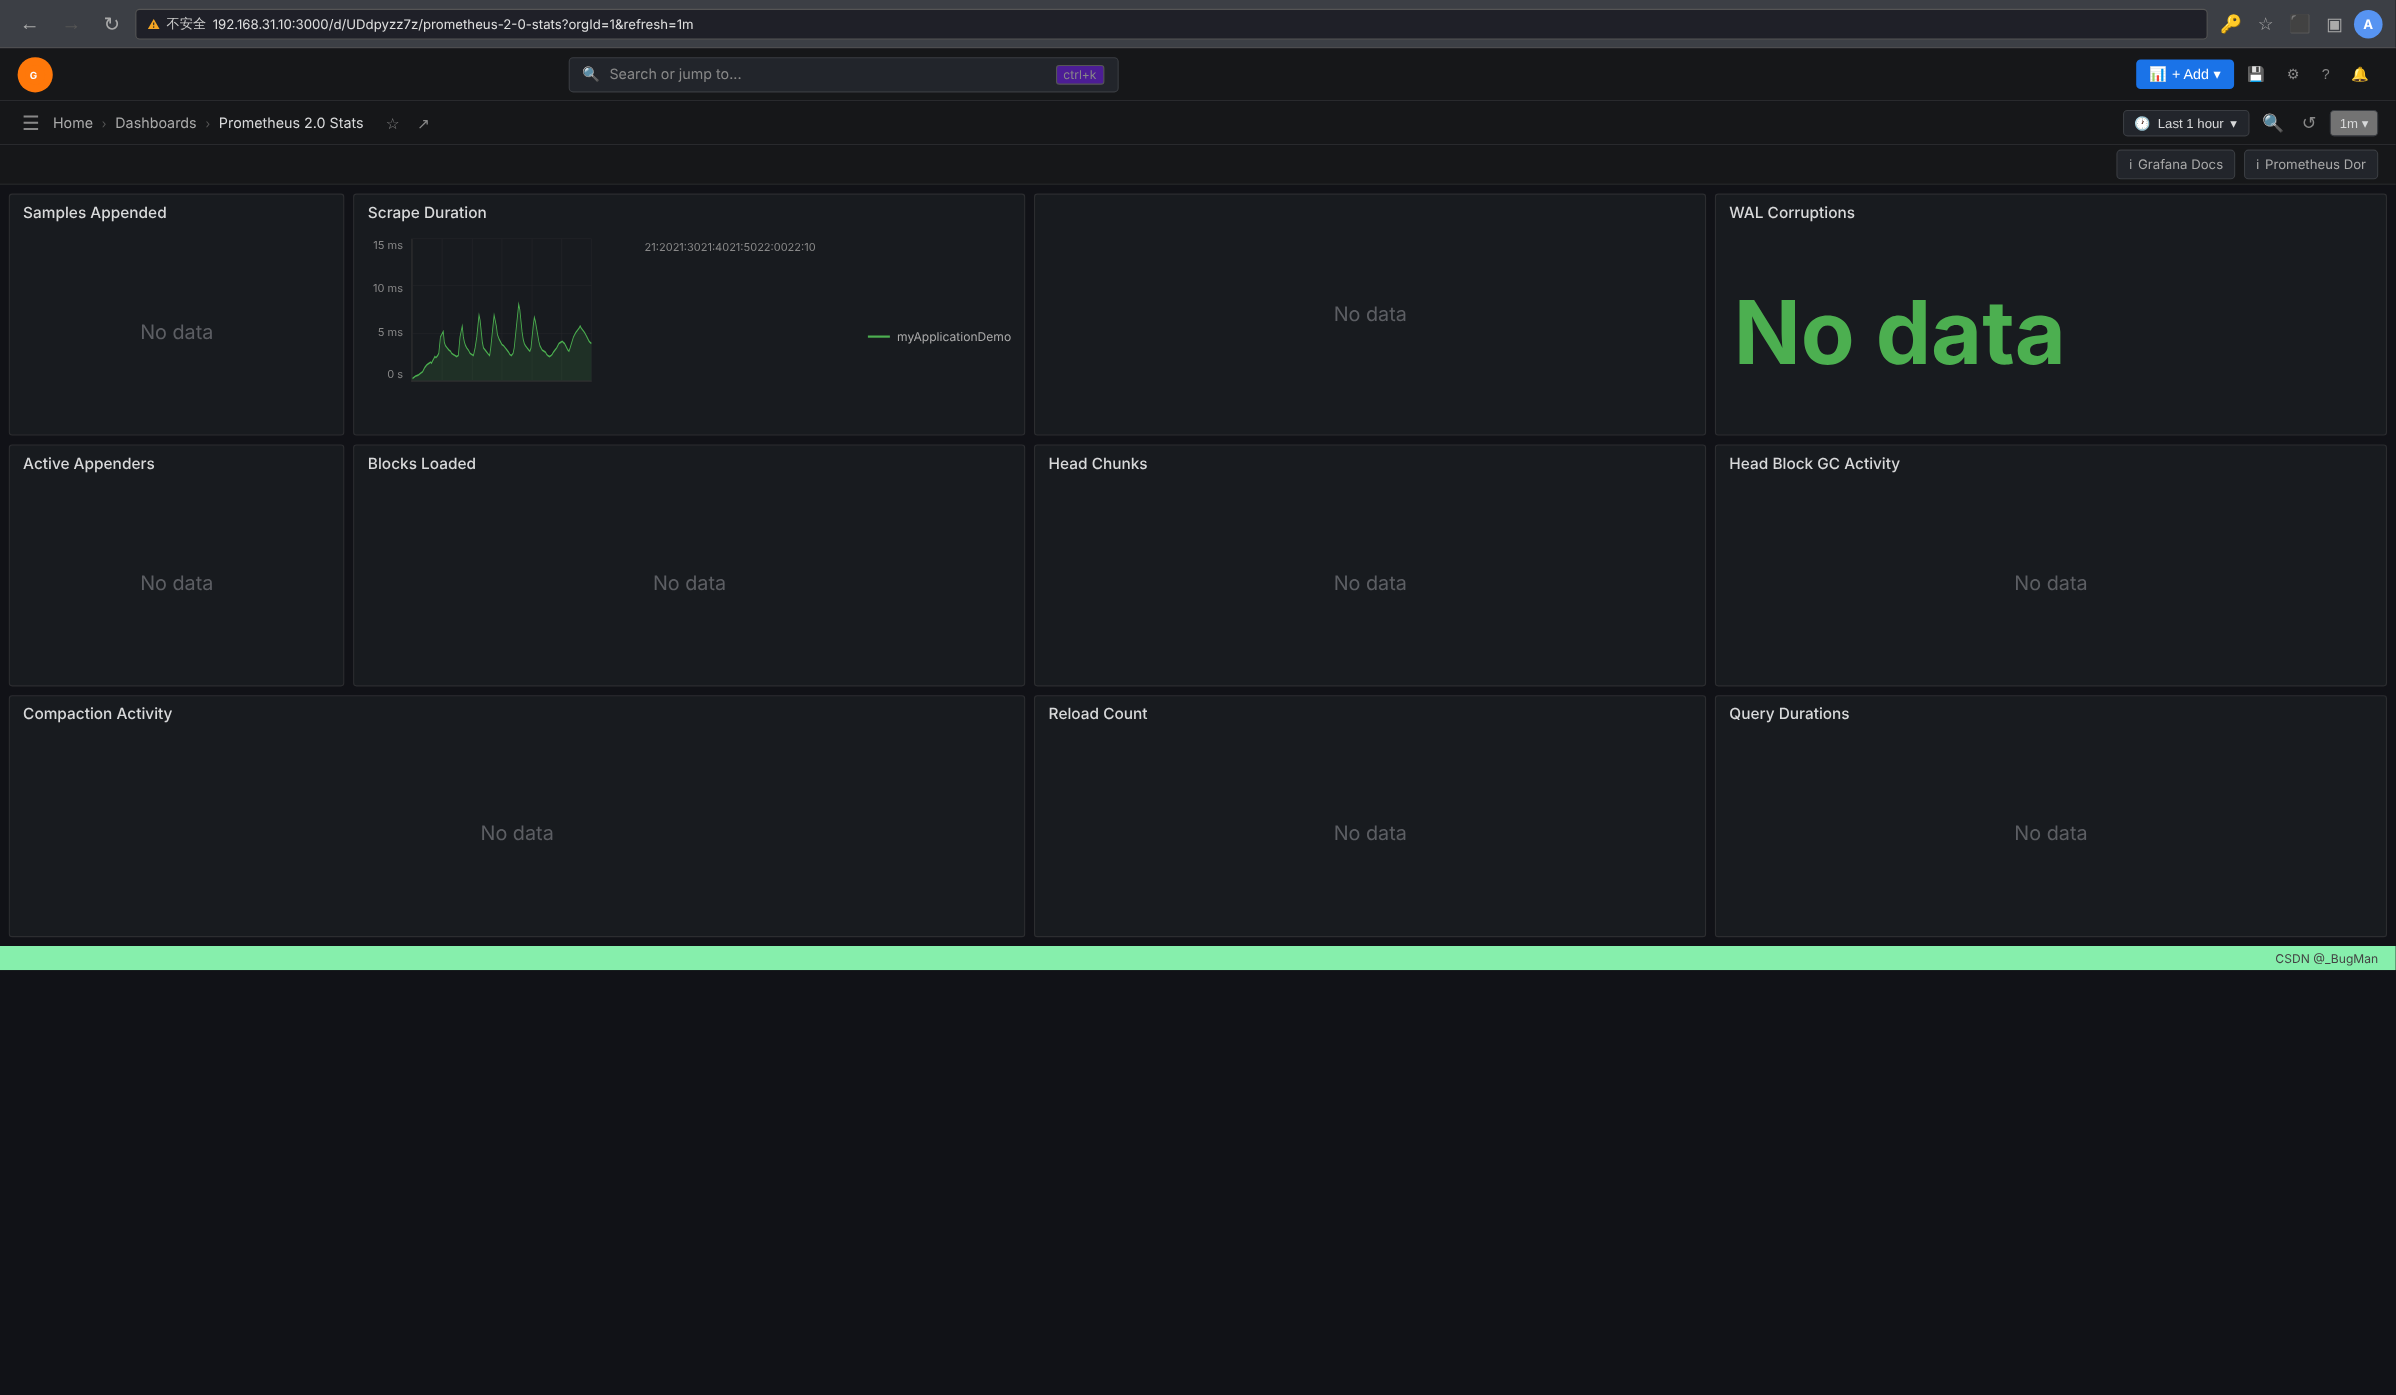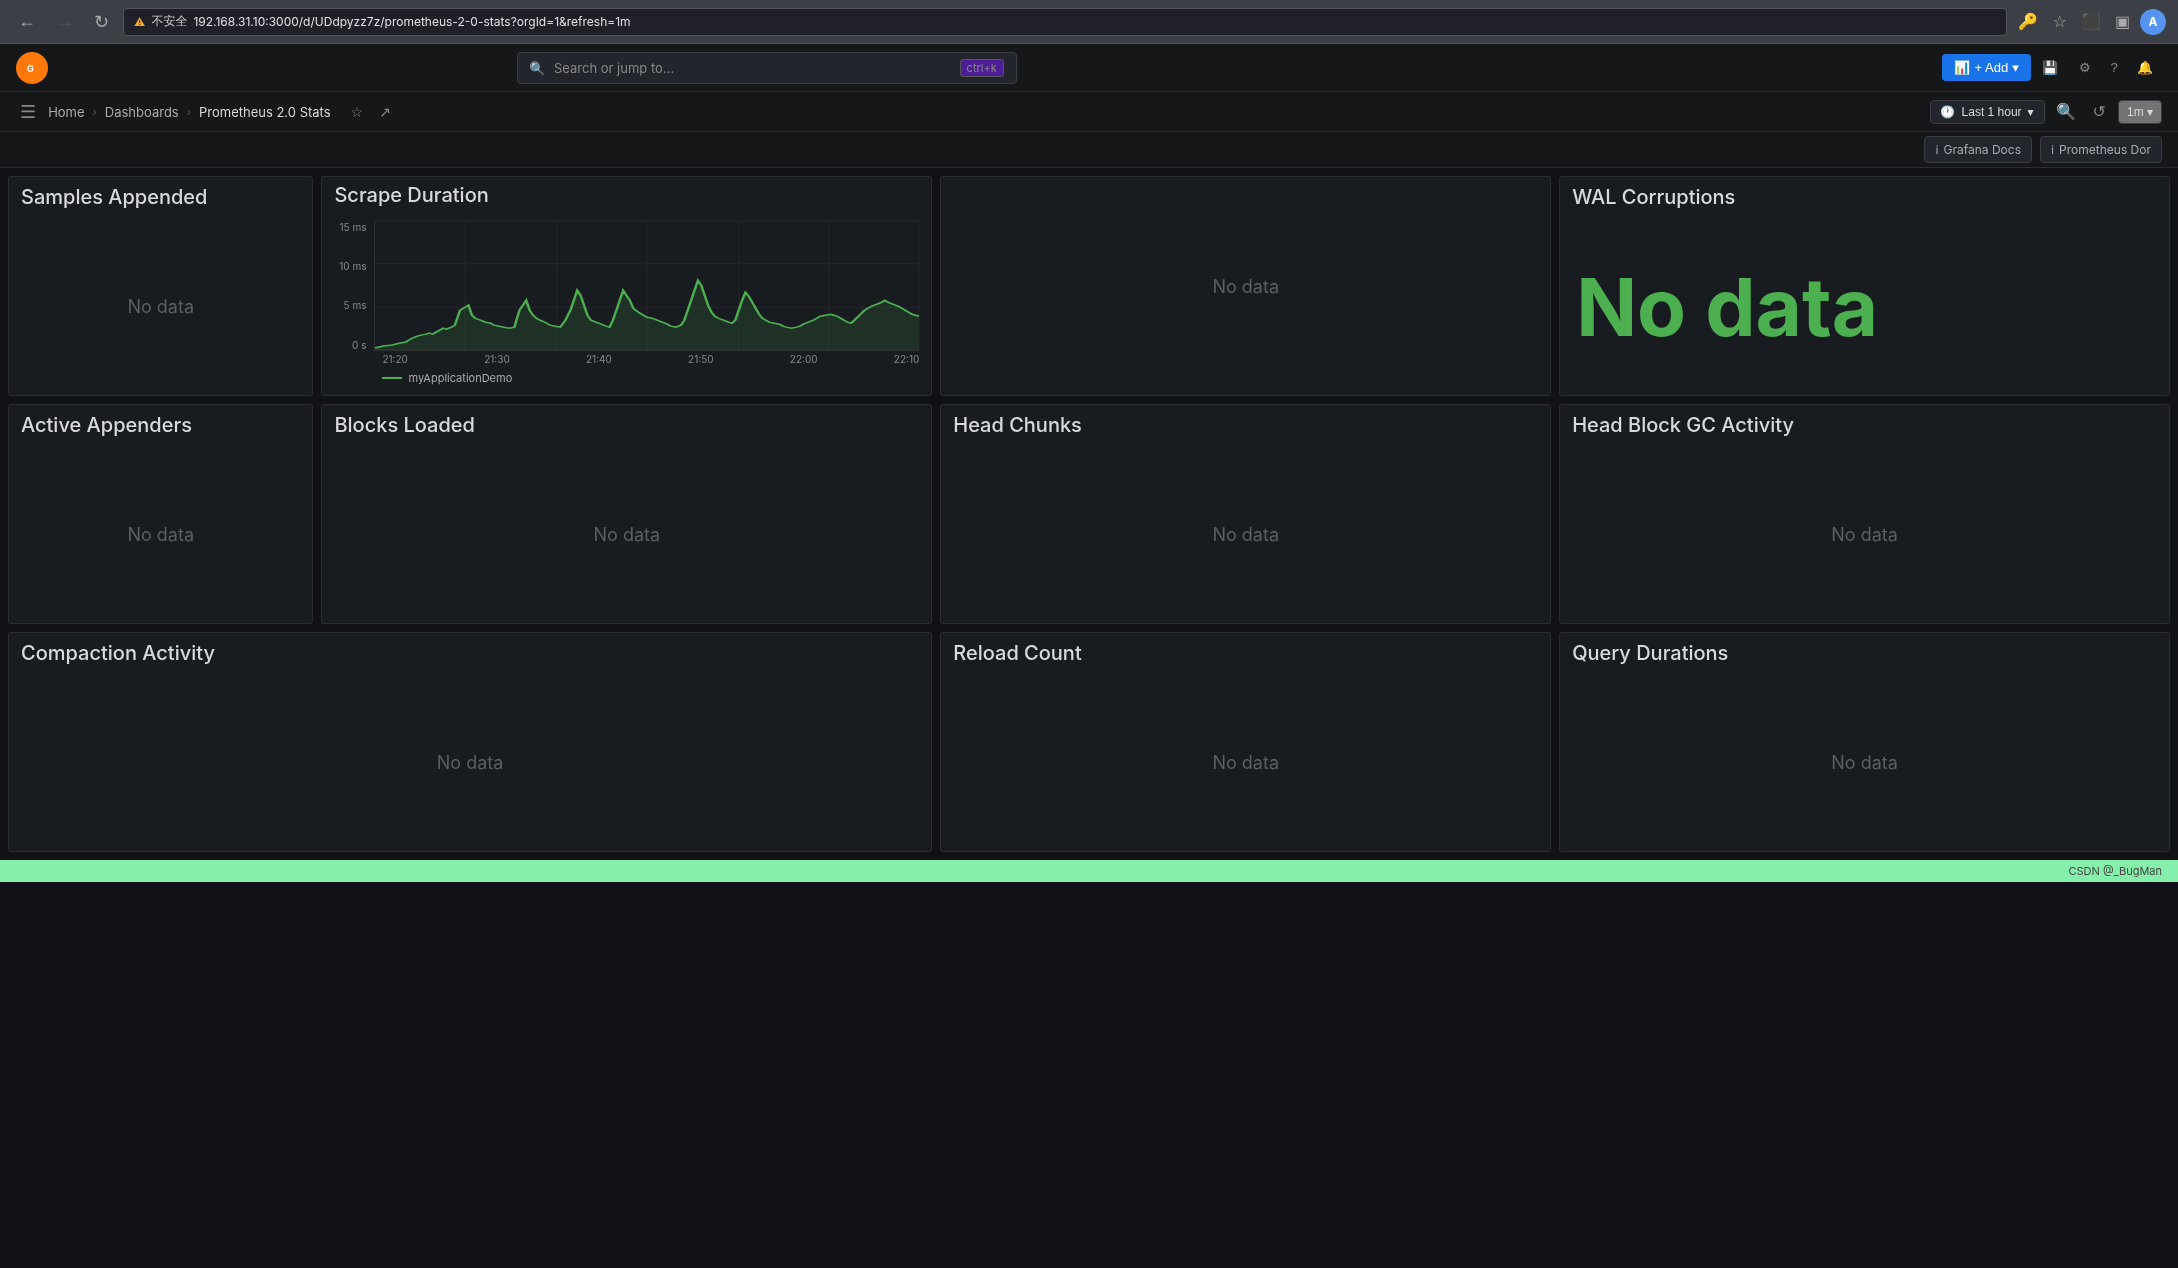--- a/index.html
+++ b/index.html
@@ -227,21 +227,21 @@
     .panel-header {
       padding: 8px 12px;
       font-size: 13px;
       color: #d8d9da;
       font-weight: 500;
       display: flex;
       align-items: center;
       justify-content: space-between;
       min-height: 32px;
     }
-    .panel-title { font-size: 20px; font-weight: 500; color: #d8d9da; }
+    .panel-title { font-size: 14px; font-weight: 500; color: #d8d9da; }
     .panel-body {
       flex: 1;
       display: flex;
       align-items: center;
       justify-content: center;
     }
     .no-data-text {
       color: #5c5e63;
       font-size: 18px;
     }
@@ -262,21 +262,21 @@
     .panel-compaction { grid-column: 1 / span 2; grid-row: 3; }
     .panel-reload { grid-column: 3; grid-row: 3; }
     .panel-query { grid-column: 4; grid-row: 3; }
 
     
     .chart-container {
       width: 100%;
       height: 100%;
       padding: 8px 12px 4px;
       display: flex;
-      flex-direction: column;
+      flex-direction: row;
     }
     .chart-y-axis {
       display: flex;
       height: 130px;
       gap: 0;
     }
     .y-labels {
       display: flex;
       flex-direction: column;
       justify-content: space-between;

